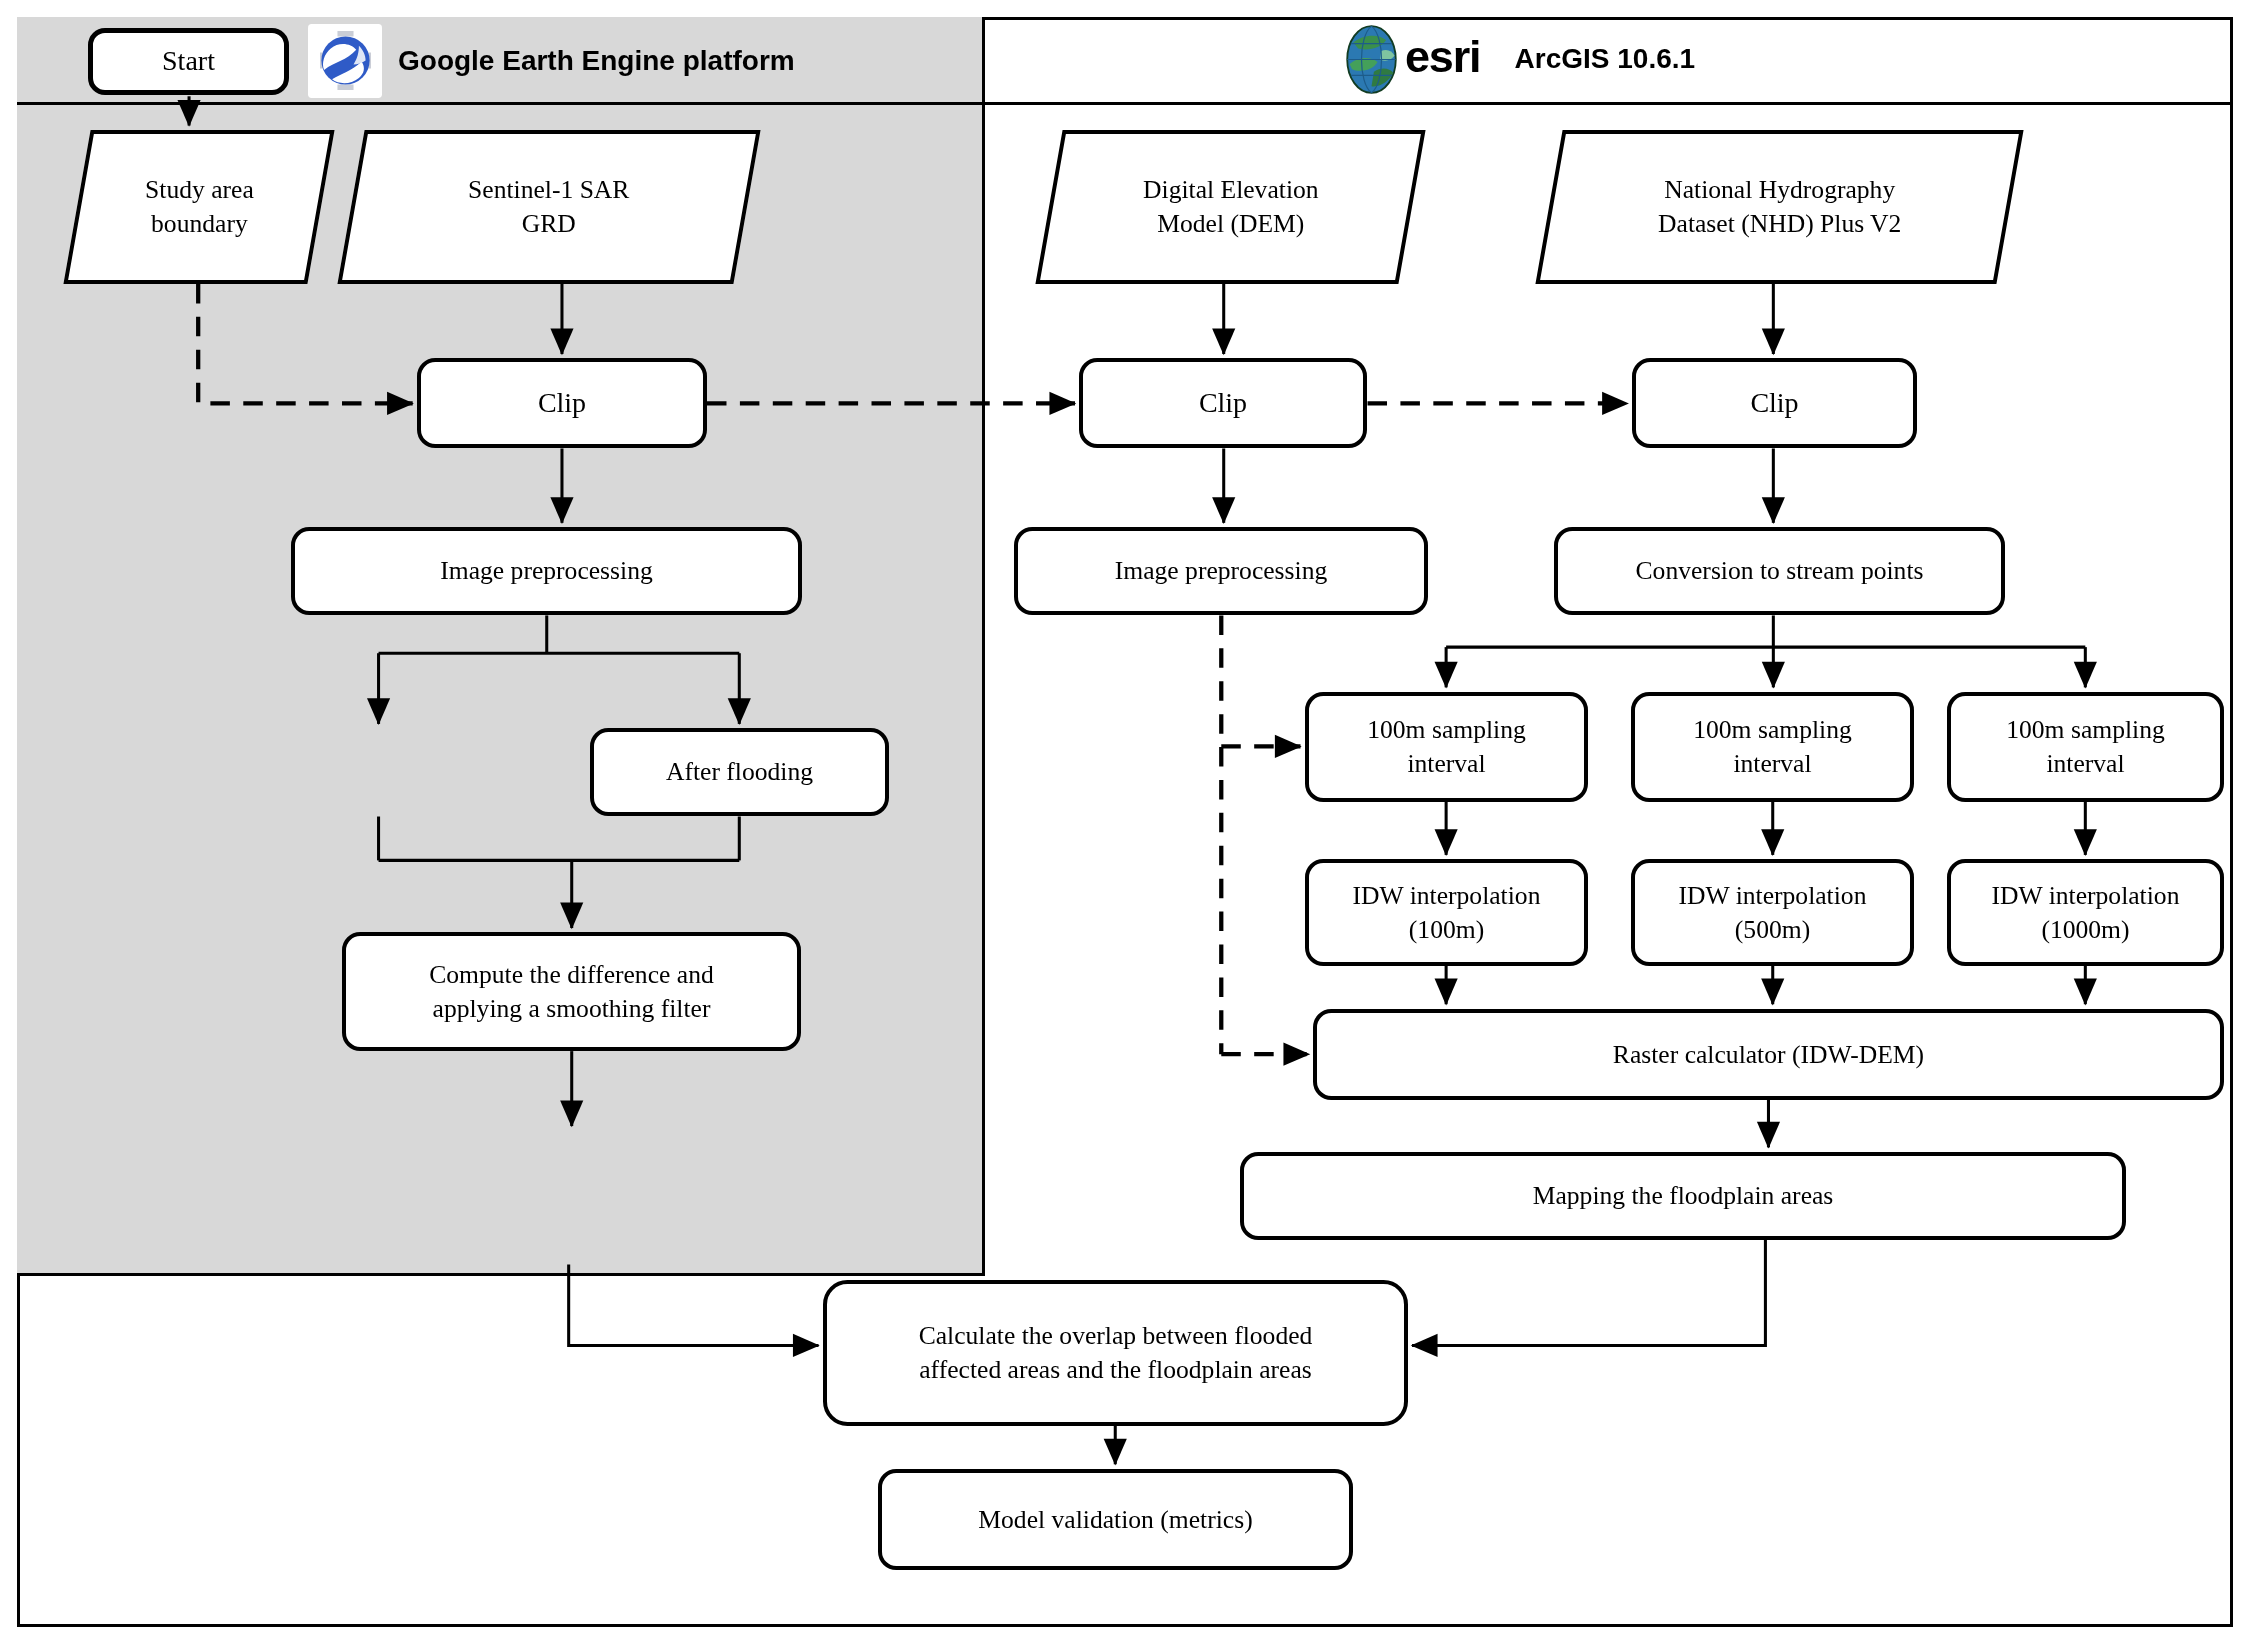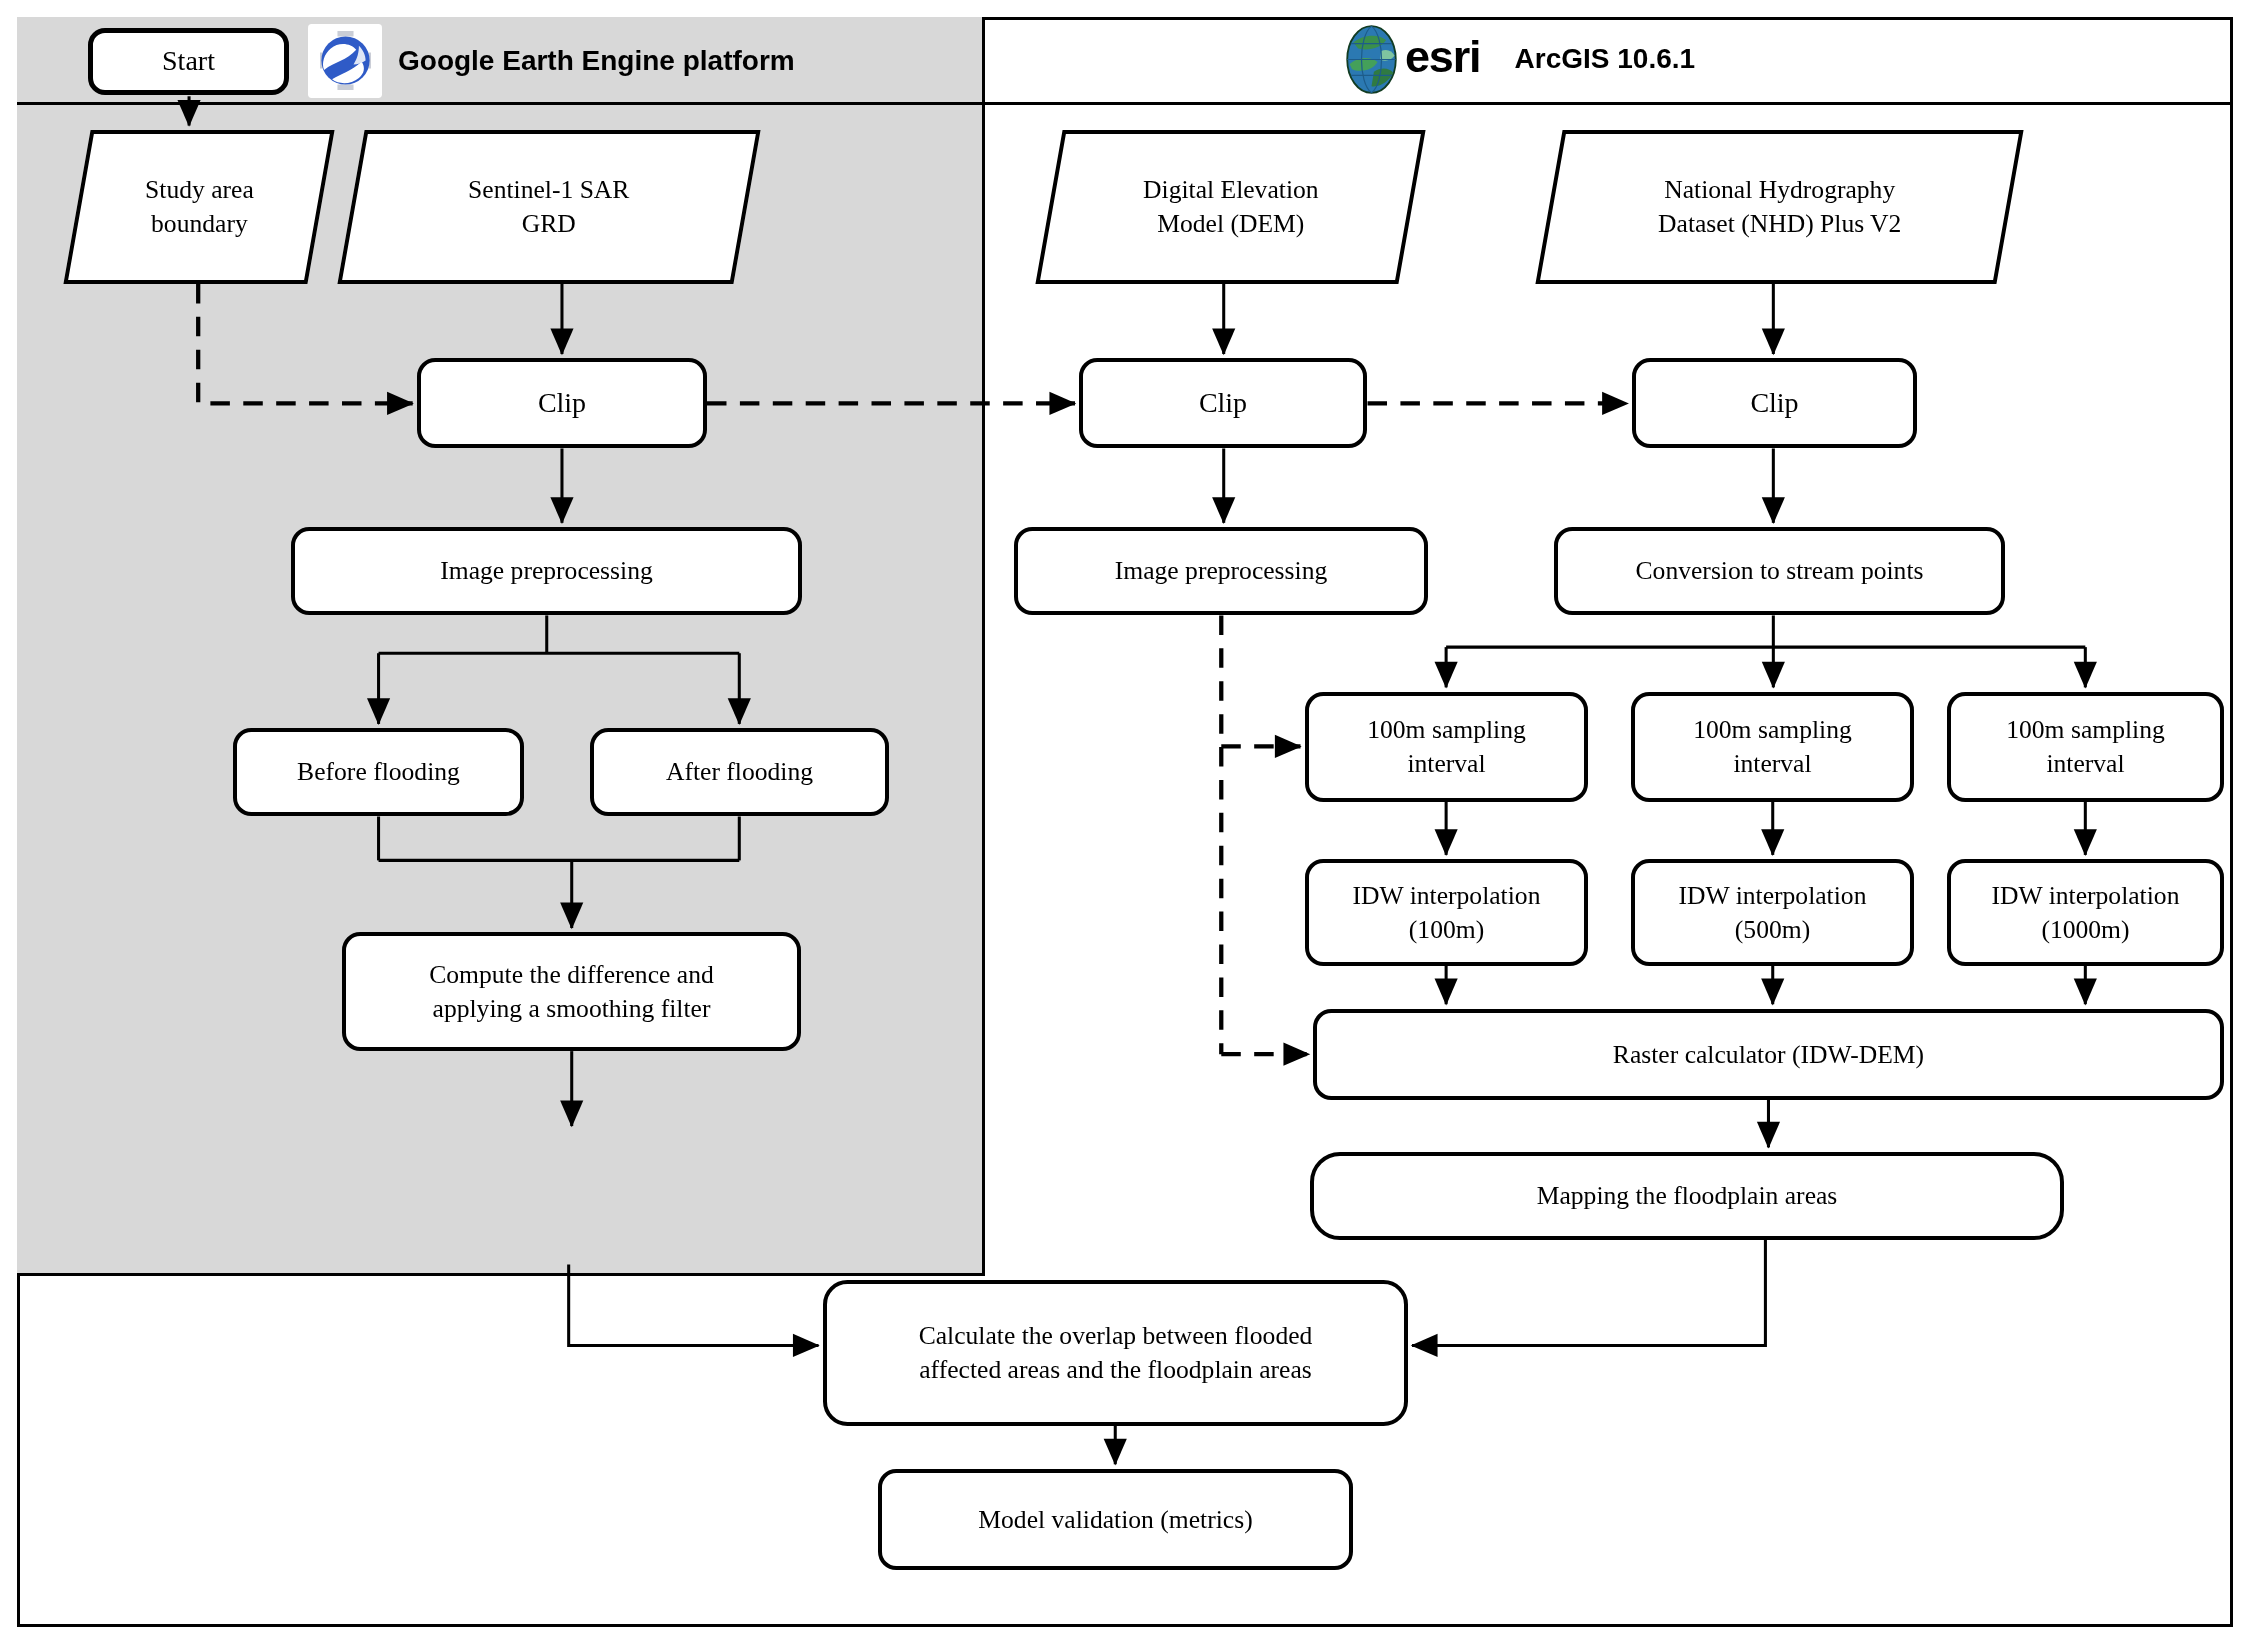--- a/index.html
+++ b/index.html
@@ -127,21 +127,20 @@
 boundary</span></div>
 
   <div class="par" style="left:351px;top:130px;width:396px;height:154px;">
     <span>Sentinel-1 SAR
 GRD</span></div>
 
   <div class="node" style="left:417px;top:358px;width:290px;height:90px;font-size:28px;">Clip</div>
 
   <div class="node" style="left:291px;top:527px;width:511px;height:88px;">Image preprocessing</div>
 
-  <div class="node" style="left:233px;top:728px;width:291px;height:88px;">Before flooding</div>
 
   <div class="node" style="left:590px;top:728px;width:299px;height:88px;">After flooding</div>
 
   <div class="node" style="left:342px;top:932px;width:459px;height:119px;">Compute the difference and
 applying a smoothing filter</div>
 
 
   <div class="par" style="left:1049px;top:130px;width:363px;height:154px;">
     <span>Digital Elevation
 Model (DEM)</span></div>
@@ -171,21 +170,21 @@
 (100m)</div>
 
   <div class="node" style="left:1631px;top:859px;width:283px;height:107px;">IDW interpolation
 (500m)</div>
 
   <div class="node" style="left:1947px;top:859px;width:277px;height:107px;">IDW interpolation
 (1000m)</div>
 
   <div class="node" style="left:1313px;top:1009px;width:911px;height:91px;">Raster calculator (IDW-DEM)</div>
 
-  <div class="node" style="left:1310px;top:1152px;width:754px;height:88px;border-radius:30px;">Mapping the floodplain areas</div>
+  <div class="node" style="left:1240px;top:1152px;width:886px;height:88px;">Mapping the floodplain areas</div>
 
   <div class="node" style="left:823px;top:1280px;width:585px;height:146px;border-radius:24.4px;">Calculate the overlap between flooded
 affected areas and the floodplain areas</div>
 
   <div class="node" style="left:878px;top:1469px;width:475px;height:101px;">Model validation (metrics)</div>
 
 </div>
 
 
 </body></html>

